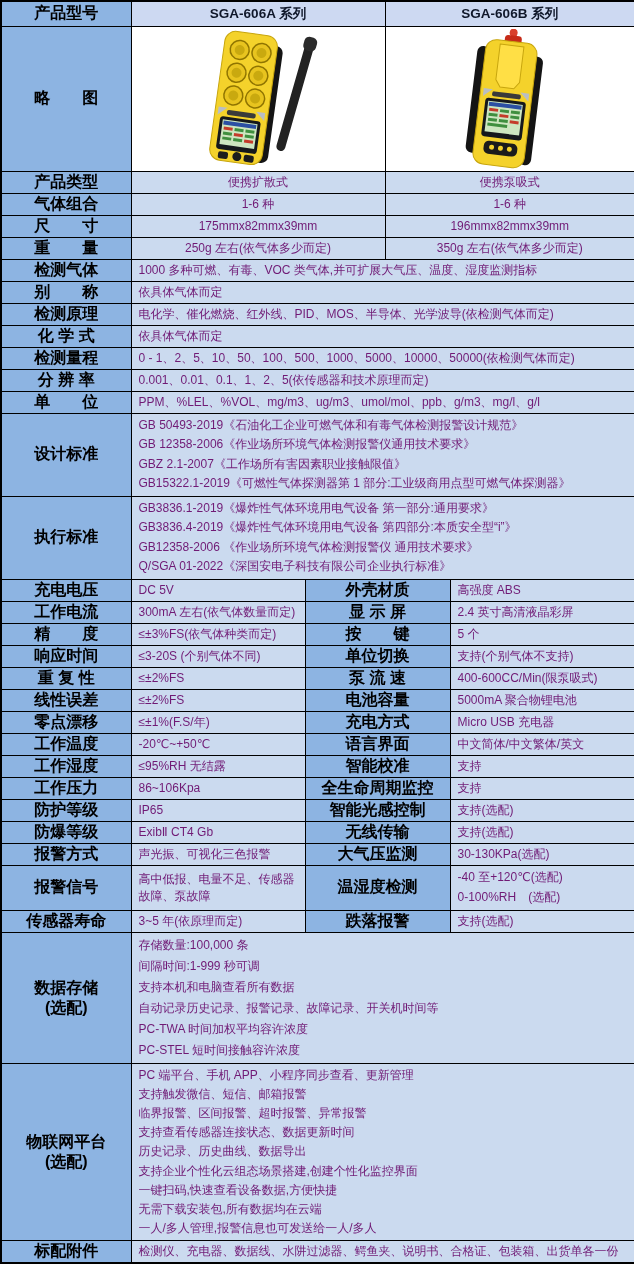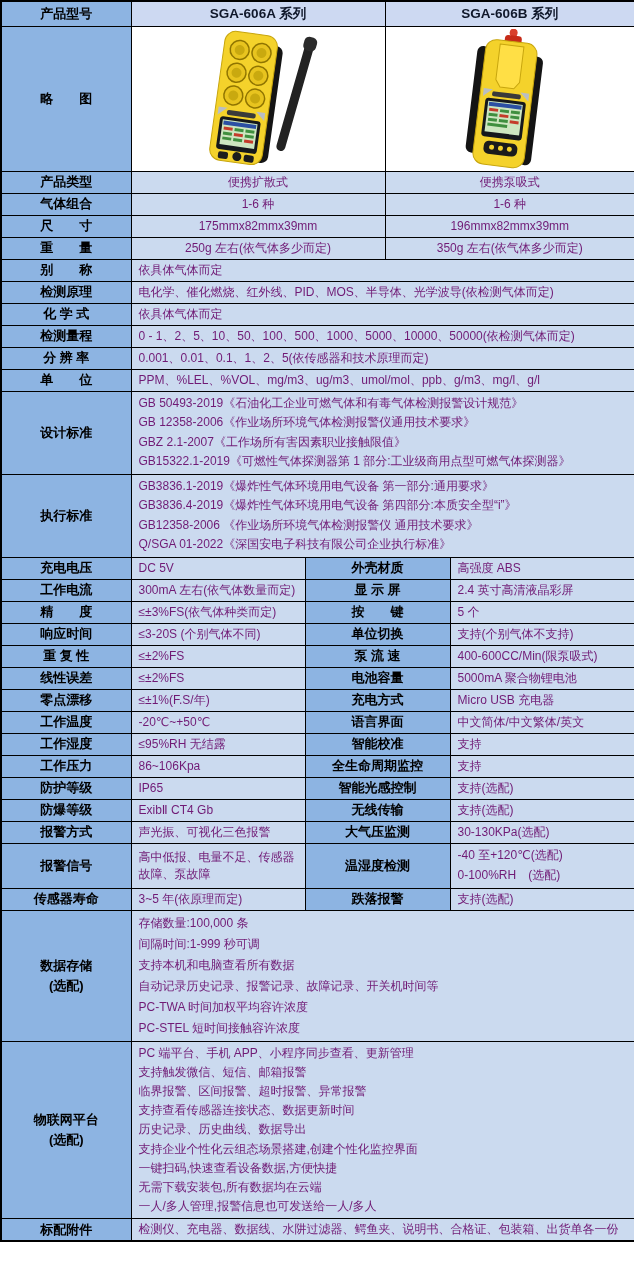--- a/index.html
+++ b/index.html
@@ -1,19 +1,19 @@
 <!DOCTYPE html>
 <html><head>
 <meta charset="utf-8">
 <style>
   html,body{margin:0;padding:0;background:#ffffff;}
   body{width:634px;font-family:"Liberation Sans","DejaVu Sans",sans-serif;}
   table.spec{border-collapse:collapse;table-layout:fixed;width:634px;border:2px solid #000;}
   table.spec td{border:1px solid #000;overflow:hidden;vertical-align:middle;box-sizing:border-box;}
-  .lab{background:#8DB4E2;color:#000;font-weight:bold;font-size:13px;text-align:center;padding:0 2px;}
+  .lab{background:#8DB4E2;color:#000;font-weight:bold;font-size:16px;text-align:center;padding:0 2px;}
   .val{background:#CBDAEF;color:#701a75;font-size:12px;text-align:left;padding:1px 7px;}
   .cen{text-align:center;padding:1px 2px;}
   .hval{background:#CDD9F2;color:#0f172a;font-weight:bold;font-size:13.5px;text-align:center;}
   .imgcell{background:#ffffff;text-align:center;padding:0;}
   .nowrap{white-space:nowrap;}
   .wrap{white-space:normal;line-height:17px;}
   .ln{line-height:19.5px;white-space:nowrap;}
   .r-store .ln{line-height:21px;}
   .r-iot .ln{line-height:19.2px;}
   .r-header td{height:25px;}
@@ -141,20 +141,24 @@
         <td class="lab">尺　　寸</td>
         <td class="val cen nowrap" colspan="2">175mmx82mmx39mm</td>
         <td class="val cen nowrap" colspan="2">196mmx82mmx39mm</td>
       </tr>
       <tr class="r-two">
         <td class="lab">重　　量</td>
         <td class="val cen nowrap" colspan="2">250g 左右(依气体多少而定)</td>
         <td class="val cen nowrap" colspan="2">350g 左右(依气体多少而定)</td>
       </tr>
       <tr class="r-full">
+        <td class="lab">检测气体</td>
+        <td class="val nowrap" colspan="4">1000 多种可燃、有毒、VOC 类气体,并可扩展大气压、温度、湿度监测指标</td>
+      </tr>
+      <tr class="r-full">
         <td class="lab">别　　称</td>
         <td class="val nowrap" colspan="4">依具体气体而定</td>
       </tr>
       <tr class="r-full">
         <td class="lab">检测原理</td>
         <td class="val nowrap" colspan="4">电化学、催化燃烧、红外线、PID、MOS、半导体、光学波导(依检测气体而定)</td>
       </tr>
       <tr class="r-full">
         <td class="lab">化 学 式</td>
         <td class="val nowrap" colspan="4">依具体气体而定</td>

